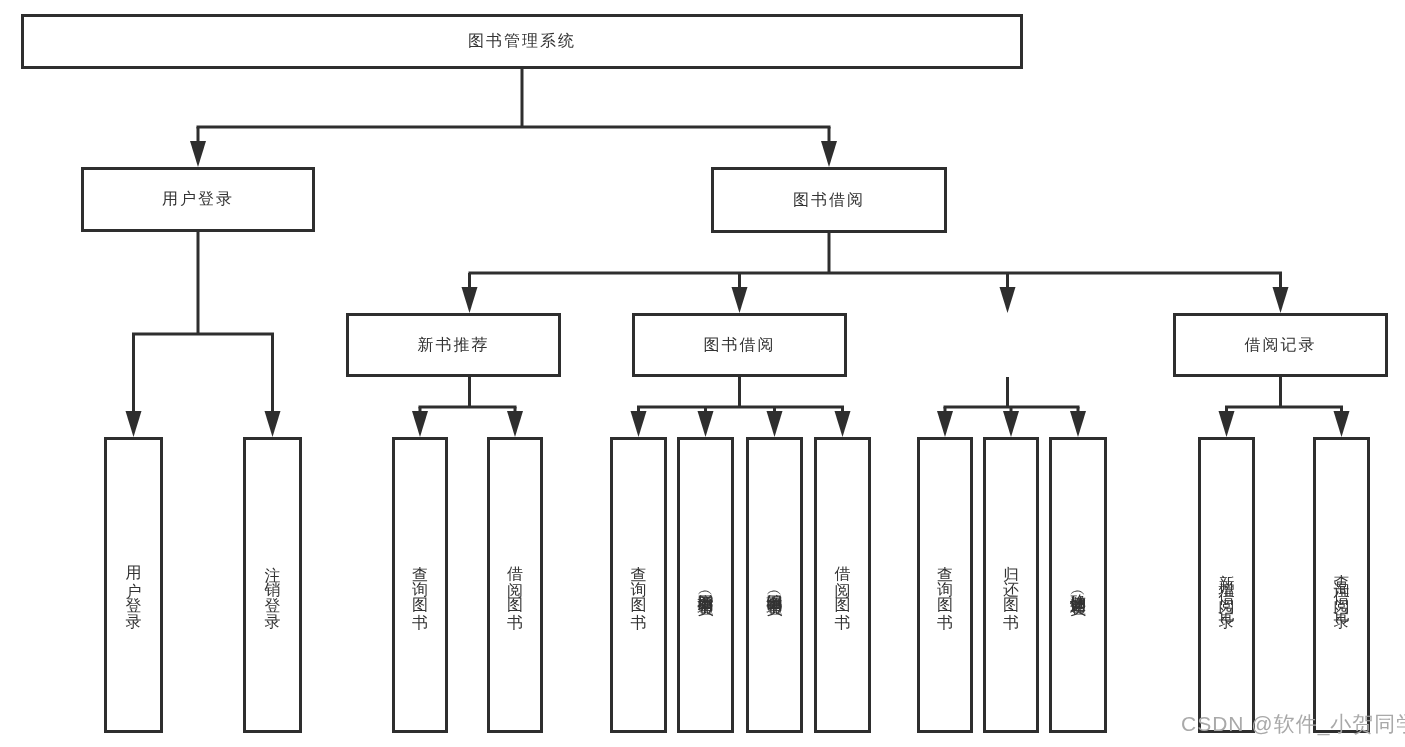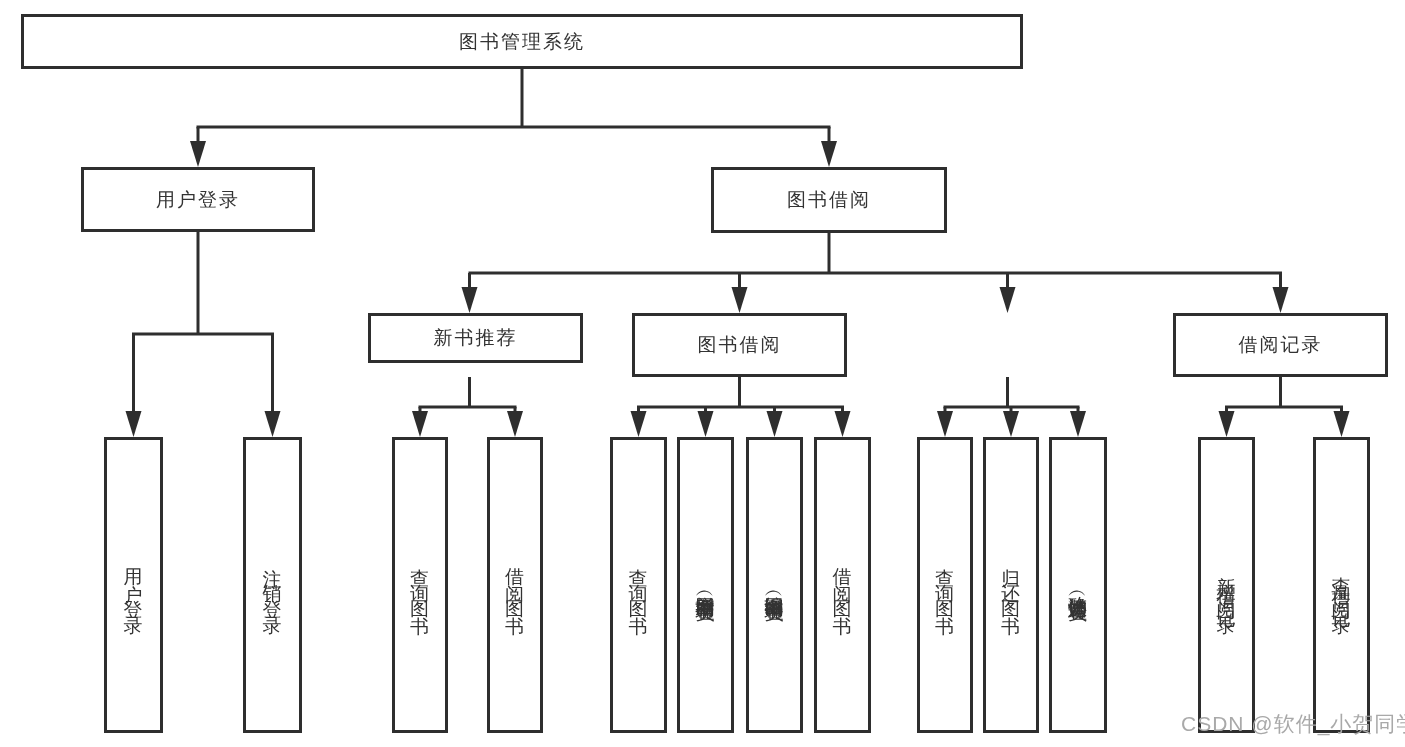--- a/index.html
+++ b/index.html
@@ -5,21 +5,21 @@
   html,body{margin:0;padding:0;background:#ffffff;}
   #canvas{
     position:relative;width:1405px;height:747px;background:#ffffff;overflow:hidden;
     font-family:"Liberation Sans","DejaVu Sans",sans-serif;color:#333333;
   }
   #connectors{position:absolute;left:0;top:0;pointer-events:none;}
   .box{
     position:absolute;box-sizing:border-box;border:3px solid #2e2e2e;background:#ffffff;
     display:flex;align-items:center;justify-content:center;
   }
-  .label{font-size:19px;color:#333333;letter-spacing:2px;white-space:nowrap;}
+  .label{font-size:16px;color:#333333;letter-spacing:2px;white-space:nowrap;}
   .vbox .label{
     writing-mode:vertical-rl;text-orientation:mixed;letter-spacing:1px;line-height:1;
   }
   .vbox .sp4{letter-spacing:16px;}
   .vbox .sp6{letter-spacing:8px;}
   .vbox .sp8{letter-spacing:1px;}
   .watermark{
     position:absolute;left:1181px;top:710px;font-size:21px;color:#a9a9a9;
     letter-spacing:1px;white-space:nowrap;z-index:5;
   }
@@ -88,21 +88,21 @@
     <span class="label">图书管理系统</span>
   </div>
 
   <div class="box" style="left:81px;top:167px;width:234px;height:65px">
     <span class="label">用户登录</span>
   </div>
   <div class="box" style="left:711px;top:167px;width:236px;height:66px">
     <span class="label">图书借阅</span>
   </div>
 
-  <div class="box" style="left:368px;top:313px;width:215px;height:50px">
+  <div class="box" style="left:346px;top:313px;width:215px;height:64px">
     <span class="label">新书推荐</span>
   </div>
   <div class="box" style="left:632px;top:313px;width:215px;height:64px">
     <span class="label">图书借阅</span>
   </div>
   <div class="box" style="left:1173px;top:313px;width:215px;height:64px">
     <span class="label">借阅记录</span>
   </div>
 
   <div class="box vbox" style="left:104px;top:437px;width:59px;height:296px">

